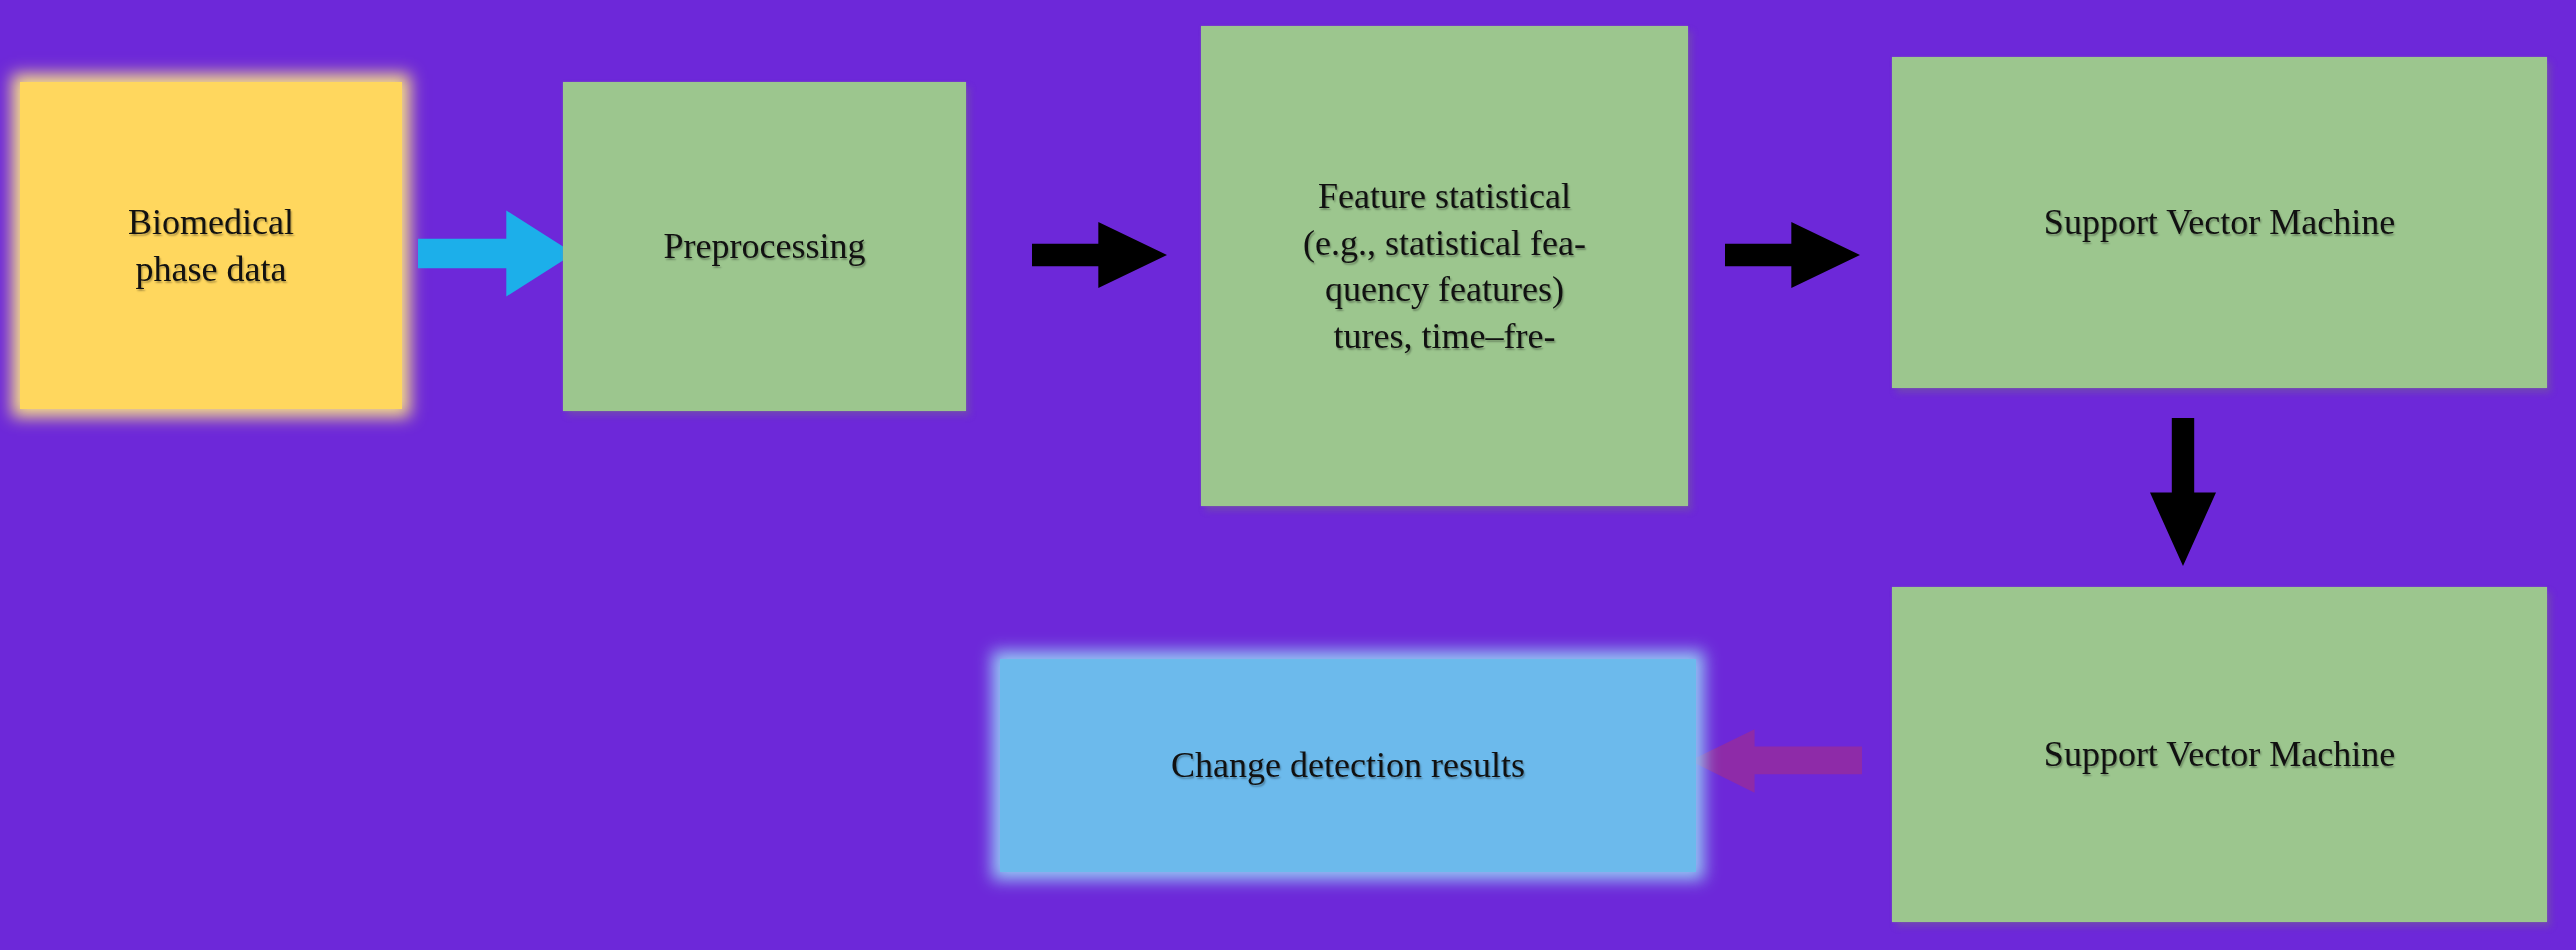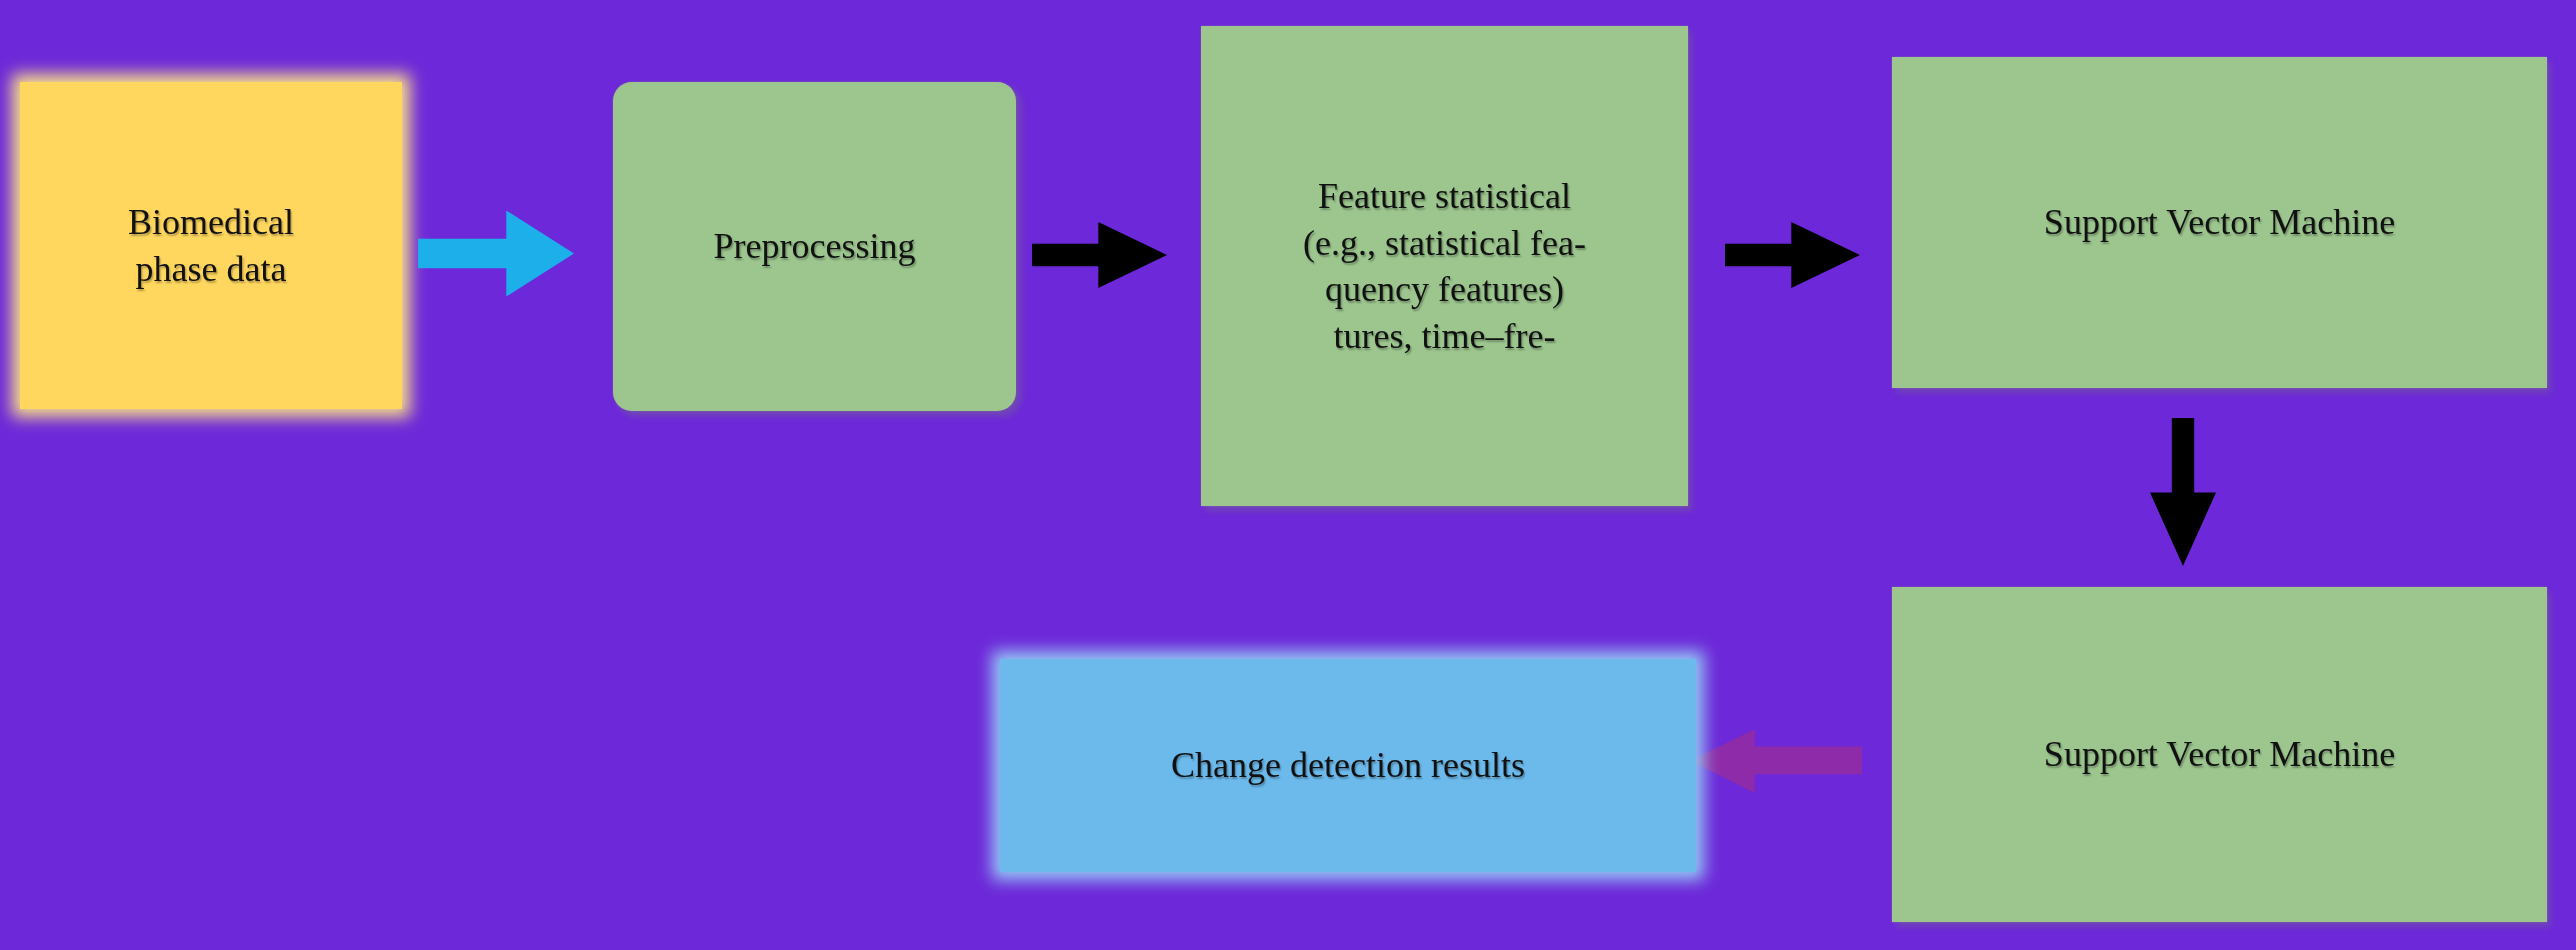--- a/index.html
+++ b/index.html
@@ -73,21 +73,21 @@
       <span class="ln">phase data</span>
     </span>
   </div>
 
   <div class="arrow" style="left:418px; top:207px; width:156px; height:93px;">
     <svg viewBox="0 0 265 158" preserveAspectRatio="none">
       <polygon points="0,54 150,54 150,6 265,79 150,152 150,104 0,104" fill="#1CAFEA"></polygon>
     </svg>
   </div>
 
-  <div class="node node-green" style="left:613px; top:82px; width:403px; height:329px; font-size:36px;border-radius:19px;">
+  <div class="node node-green" style="left:563px; top:82px; width:403px; height:329px; font-size:36px;">
     <span class="label">
       <span class="ln">Preprocessing</span>
     </span>
   </div>
 
   <div class="arrow" style="left:1032px; top:222px; width:135px; height:66px;">
     <svg viewBox="0 0 230 112" preserveAspectRatio="none">
       <polygon points="0,37 113,37 113,0 230,56 113,112 113,75 0,75" fill="#000000"></polygon>
     </svg>
   </div>

